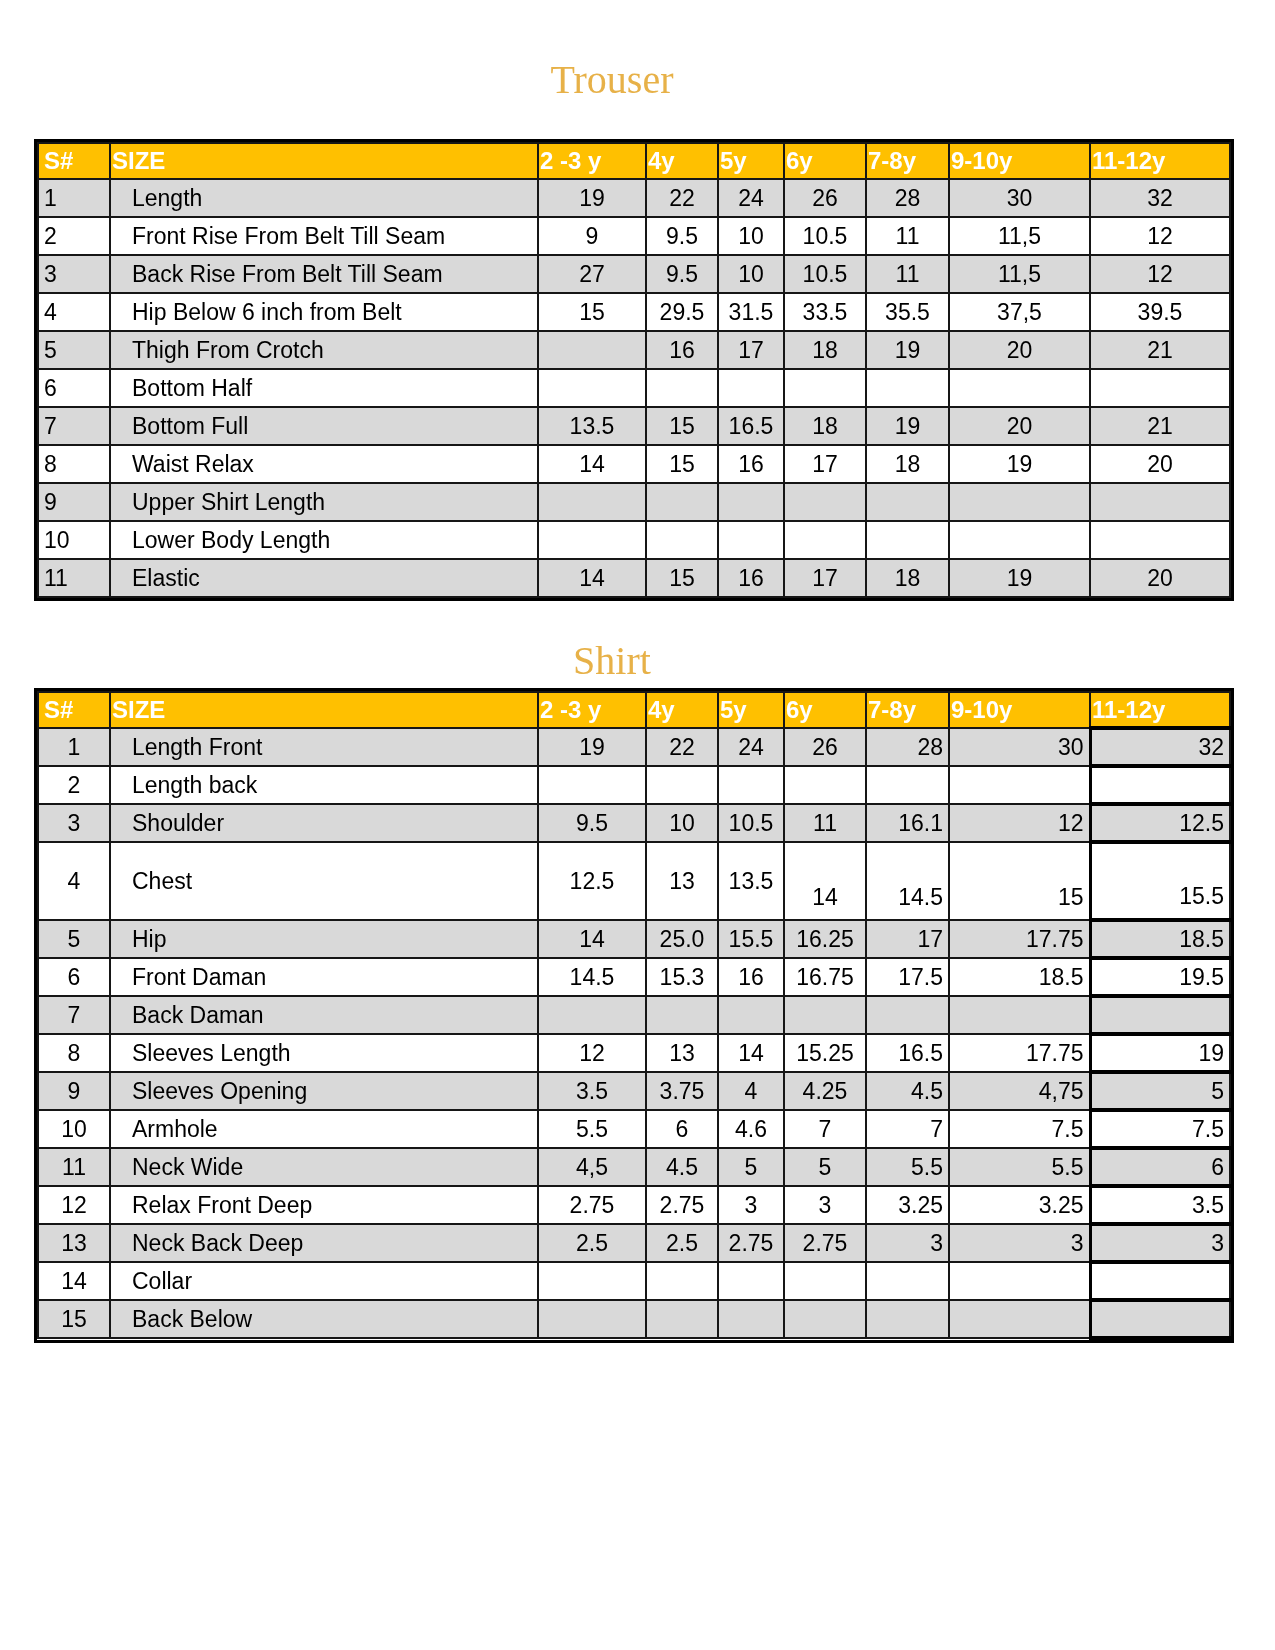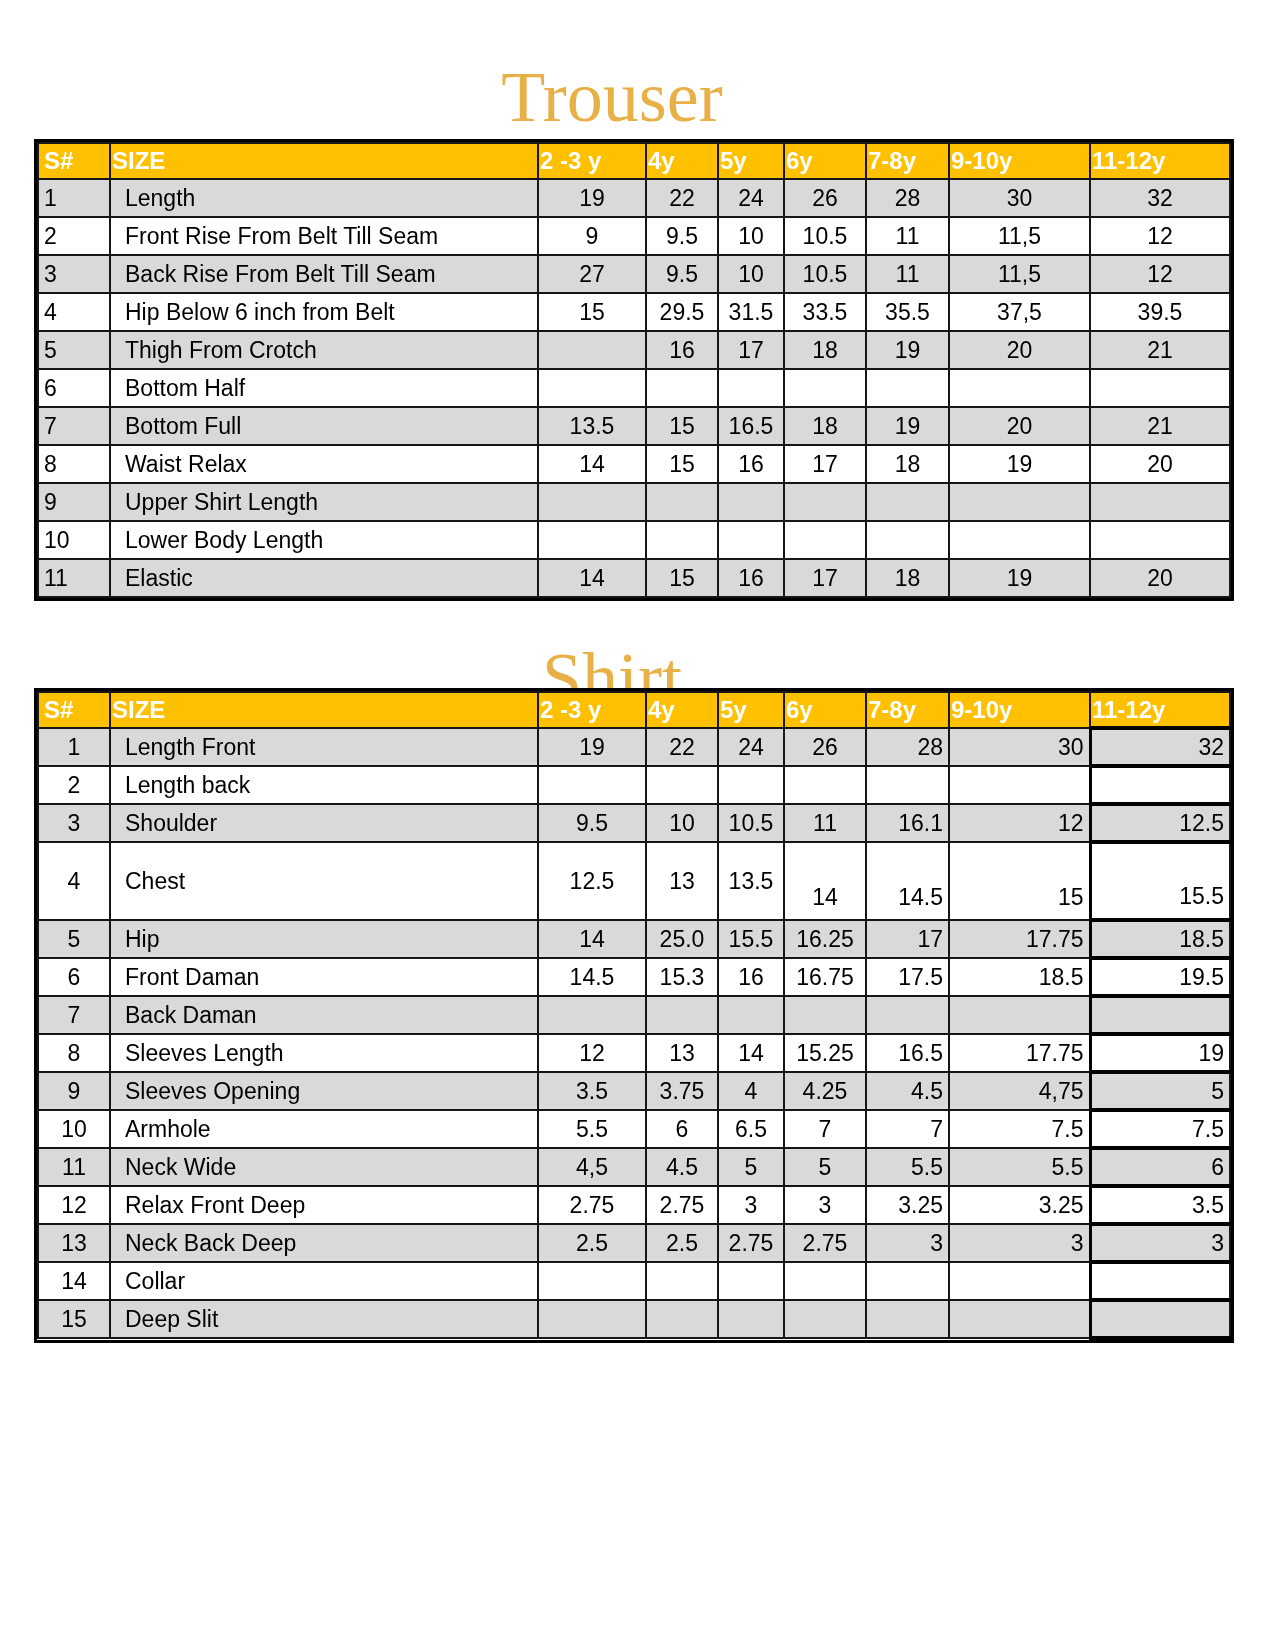--- a/index.html
+++ b/index.html
@@ -1,34 +1,34 @@
 <!DOCTYPE html>
 <html><head>
 <meta charset="utf-8">
 <style>
   html,body{margin:0;padding:0;background:#ffffff;}
   .page{position:relative;width:1275px;height:1650px;background:#ffffff;
         font-family:"Liberation Sans",sans-serif;overflow:hidden;}
   .doc-title{position:absolute;left:37px;width:1150px;text-align:center;
-        font-family:"Liberation Serif",serif;font-size:72px;line-height:1.1;
+        font-family:"Liberation Serif",serif;font-size:40px;line-height:1.1;
         color:#E7B148;font-weight:400;}
   #trouser-title{top:58px;}
   #shirt-title{top:598px;margin-top:41px;}
   .tbl-wrap{position:absolute;left:34px;border:3px solid #000;background:#fff;}
   #trouser-wrap{top:139px;}
   #shirt-wrap{top:688px;}
   table{border-collapse:collapse;table-layout:fixed;width:1192px;}
   th,td{border:2px solid #161616;overflow:hidden;white-space:nowrap;
         font-size:23px;color:#000;vertical-align:middle;box-sizing:border-box;}
   th{background:#FFC000;color:#ffffff;font-weight:bold;font-size:24px;
      height:36px;text-align:left;}
   th.sn{text-align:left;padding-left:5px;}
   td{height:38px;background:#ffffff;}
   tr.band td{background:#D9D9D9;}
-  td.label{text-align:left;padding-left:14px;}
+  td.label{text-align:left;padding-left:21px;}
   .trouser td.sn{text-align:left;padding-left:5px;}
   .trouser td.val{text-align:center;}
   .shirt td.sn{text-align:center;}
   .shirt td.val.c{text-align:center;}
   .shirt td.val.r{text-align:right;padding-right:5px;}
   .shirt td.lastcol{border-top:4px solid #000;border-bottom:4px solid #000;
         border-left:3px solid #000;}
   .shirt tr.tall td{height:78px;}
   .shirt tr.tall td.vb{vertical-align:bottom;padding-bottom:8px;}
 </style>
@@ -313,21 +313,21 @@
             <td class="val c">4.25</td>
             <td class="val r">4.5</td>
             <td class="val r">4,75</td>
             <td class="val r lastcol">5</td>
           </tr>
           <tr class=" ">
             <td class="sn">10</td>
             <td class="label">Armhole</td>
             <td class="val c">5.5</td>
             <td class="val c">6</td>
-            <td class="val c">6.5</td>
+            <td class="val c">4.6</td>
             <td class="val c">7</td>
             <td class="val r">7</td>
             <td class="val r">7.5</td>
             <td class="val r lastcol">7.5</td>
           </tr>
           <tr class="band ">
             <td class="sn">11</td>
             <td class="label">Neck Wide</td>
             <td class="val c">4,5</td>
             <td class="val c">4.5</td>
@@ -365,21 +365,21 @@
             <td class="val c"></td>
             <td class="val c"></td>
             <td class="val c"></td>
             <td class="val c"></td>
             <td class="val r"></td>
             <td class="val r"></td>
             <td class="val r lastcol"></td>
           </tr>
           <tr class="band ">
             <td class="sn">15</td>
-            <td class="label">Deep Slit</td>
+            <td class="label">Back Below</td>
             <td class="val c"></td>
             <td class="val c"></td>
             <td class="val c"></td>
             <td class="val c"></td>
             <td class="val r"></td>
             <td class="val r"></td>
             <td class="val r lastcol"></td>
           </tr>
         </tbody>
       </table>

